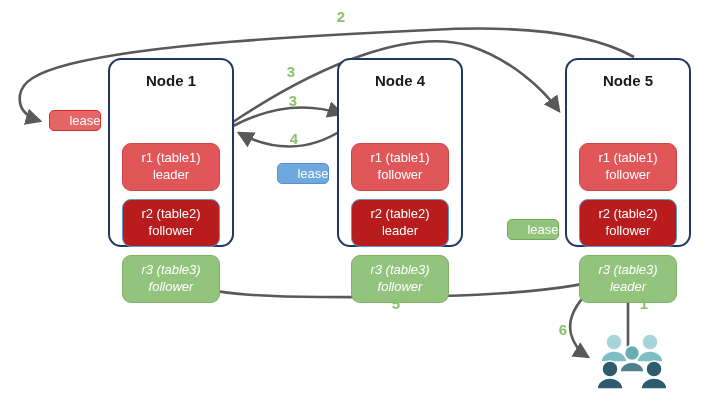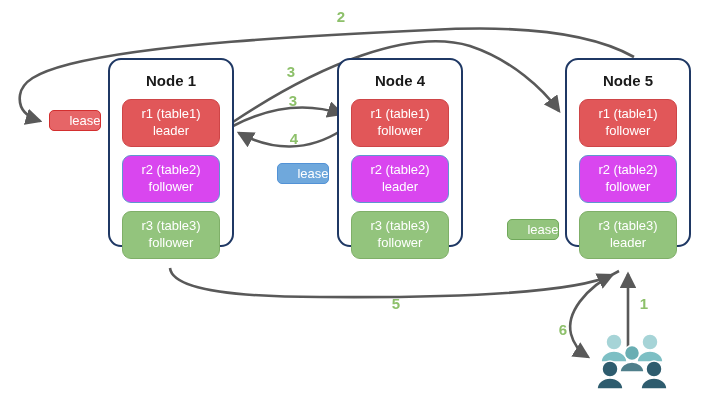--- a/index.html
+++ b/index.html
@@ -16,23 +16,23 @@
     background:#ffffff;border:2px solid #1F3864;border-radius:13px;
     display:flex;flex-direction:column;align-items:center;padding:9px 12px 10px;
   }
   .node-title{font-size:15px;font-weight:bold;color:#1a1a1a;margin:3px 0 10px;}
   .replicas{display:flex;flex-direction:column;gap:8px;width:100%;}
   .replica{
     height:48px;box-sizing:border-box;border-radius:9px;color:#ffffff;
     display:flex;flex-direction:column;align-items:center;justify-content:center;
     font-size:13px;line-height:1.3;text-align:center;
   }
-  .replica.red{background:#E15759;border:1px solid #CE4547;}
-  .replica.blue{background:#d946ef;border:1px solid #5E97CE;}
-  .replica.green{background:#93C47D;border:1px solid #7FAF68;}
+  .replica.red{background:#E15759;border:1px solid #CE4547;margin-top:44px;}
+  .replica.blue{background:#b91c1c;border:1px solid #5E97CE;}
+  .replica.green{background:#93C47D;border:1px solid #7FAF68;font-style:italic;}
 
   
   .lease{
     position:absolute;width:52px;height:21px;box-sizing:border-box;border-radius:5px;
     color:#fff;font-size:13px;display:flex;align-items:center;justify-content:center;padding-left:20px;
   }
   .lease.red{background:#E66567;border:1.5px solid #D32F2F;}
   .lease.blue{background:#6FA8DC;border:1.5px solid #5292D6;}
   .lease.green{background:#93C47D;border:1.5px solid #6FA85A;}
 

